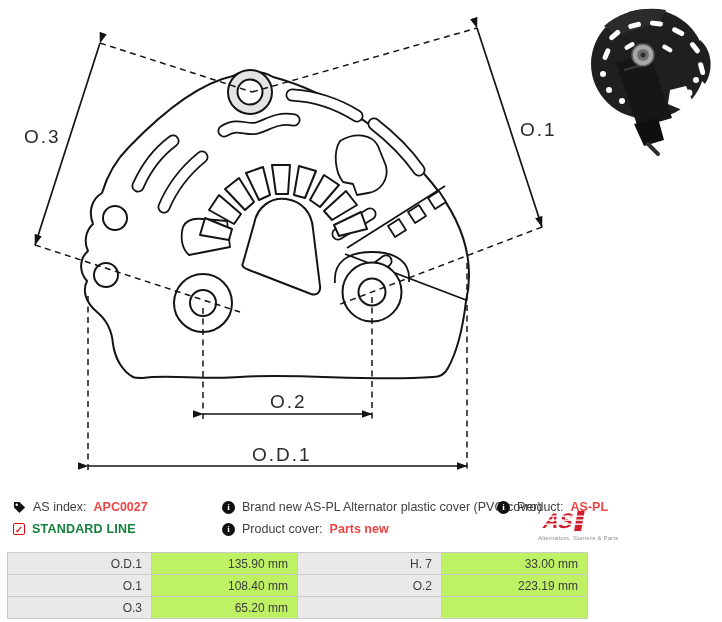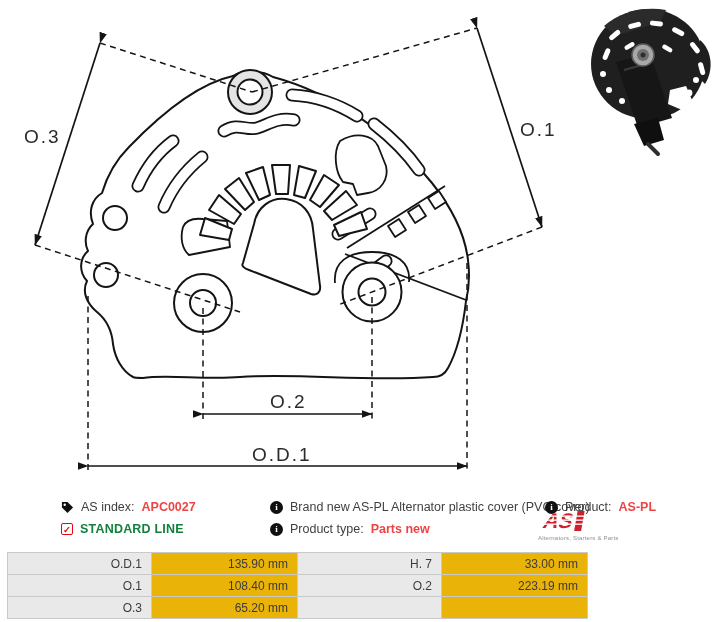--- a/index.html
+++ b/index.html
@@ -6,39 +6,39 @@
   html,body { width:722px; height:622px; background:#fff; overflow:hidden;
               font-family:"Liberation Sans", sans-serif; }
   .stage { position:relative; width:722px; height:622px; background:#fff; }
 
   
   svg text.dim-label { font-family:"Liberation Sans", sans-serif; font-size:19px;
                        letter-spacing:2px; fill:#2b2b2b; font-weight:400; }
 
   
   .info-row { position:absolute; display:flex; align-items:center; gap:7px;
-              font-size:12.5px; color:#3f3f3f; white-space:nowrap;margin-left:48px; }
+              font-size:12.5px; color:#3f3f3f; white-space:nowrap; }
   .info-row b { color:#ef4444; }
   .red-bold { color:#15803d; font-weight:bold; letter-spacing:.2px; }
   .icon-info { display:inline-flex; width:13px; height:13px; border-radius:50%;
                background:#101010; color:#fff; font-size:9px; font-weight:bold;
                align-items:center; justify-content:center;
                font-family:"Liberation Serif", serif; flex:0 0 auto; }
   .icon-check { display:inline-flex; width:12px; height:12px; border:1.6px solid #e30613;
                 border-radius:2px; color:#e30613; font-size:9.5px; font-weight:bold;
                 align-items:center; justify-content:center; flex:0 0 auto; }
   .logo-box { position:absolute; left:538px; top:509px; width:56px; text-align:center; }
   .logo-tagline { font-size:6px; color:#8f8f8f; letter-spacing:.2px; margin-top:-2px;
                   white-space:nowrap; }
 
   
   table.specs { position:absolute; left:7px; top:552px; width:580px;
                 border-collapse:collapse; table-layout:fixed; }
   table.specs td { height:22px; border:1px solid #c9c9c9; font-size:12px; color:#3c3c3c;
-                   text-align:right; padding:0 9px 0 0; background:#eab308; }
+                   text-align:right; padding:0 9px 0 0; background:#bef264; }
   table.specs td.lbl { background:#e9e9e9; }
 </style>
 </head>
 <body>
 
 <div class="stage">
 
   
   <svg width="722" height="492" viewBox="0 0 722 492">
     <defs>
@@ -202,21 +202,21 @@
     <span class="red-bold">STANDARD LINE</span>
   </div>
 
   <div class="info-row" style="left:222px; top:500px;">
     <span class="icon-info">i</span>
     <span>Brand new AS-PL Alternator plastic cover (PVC cover)</span>
   </div>
 
   <div class="info-row" style="left:222px; top:522px;">
     <span class="icon-info">i</span>
-    <span>Product type:</span>
+    <span>Product cover:</span>
     <b>Parts new</b>
   </div>
 
   <div class="info-row" style="left:497px; top:500px;">
     <span class="icon-info">i</span>
     <span>Product:</span>
     <b>AS-PL</b>
   </div>
 
   <div class="logo-box">

